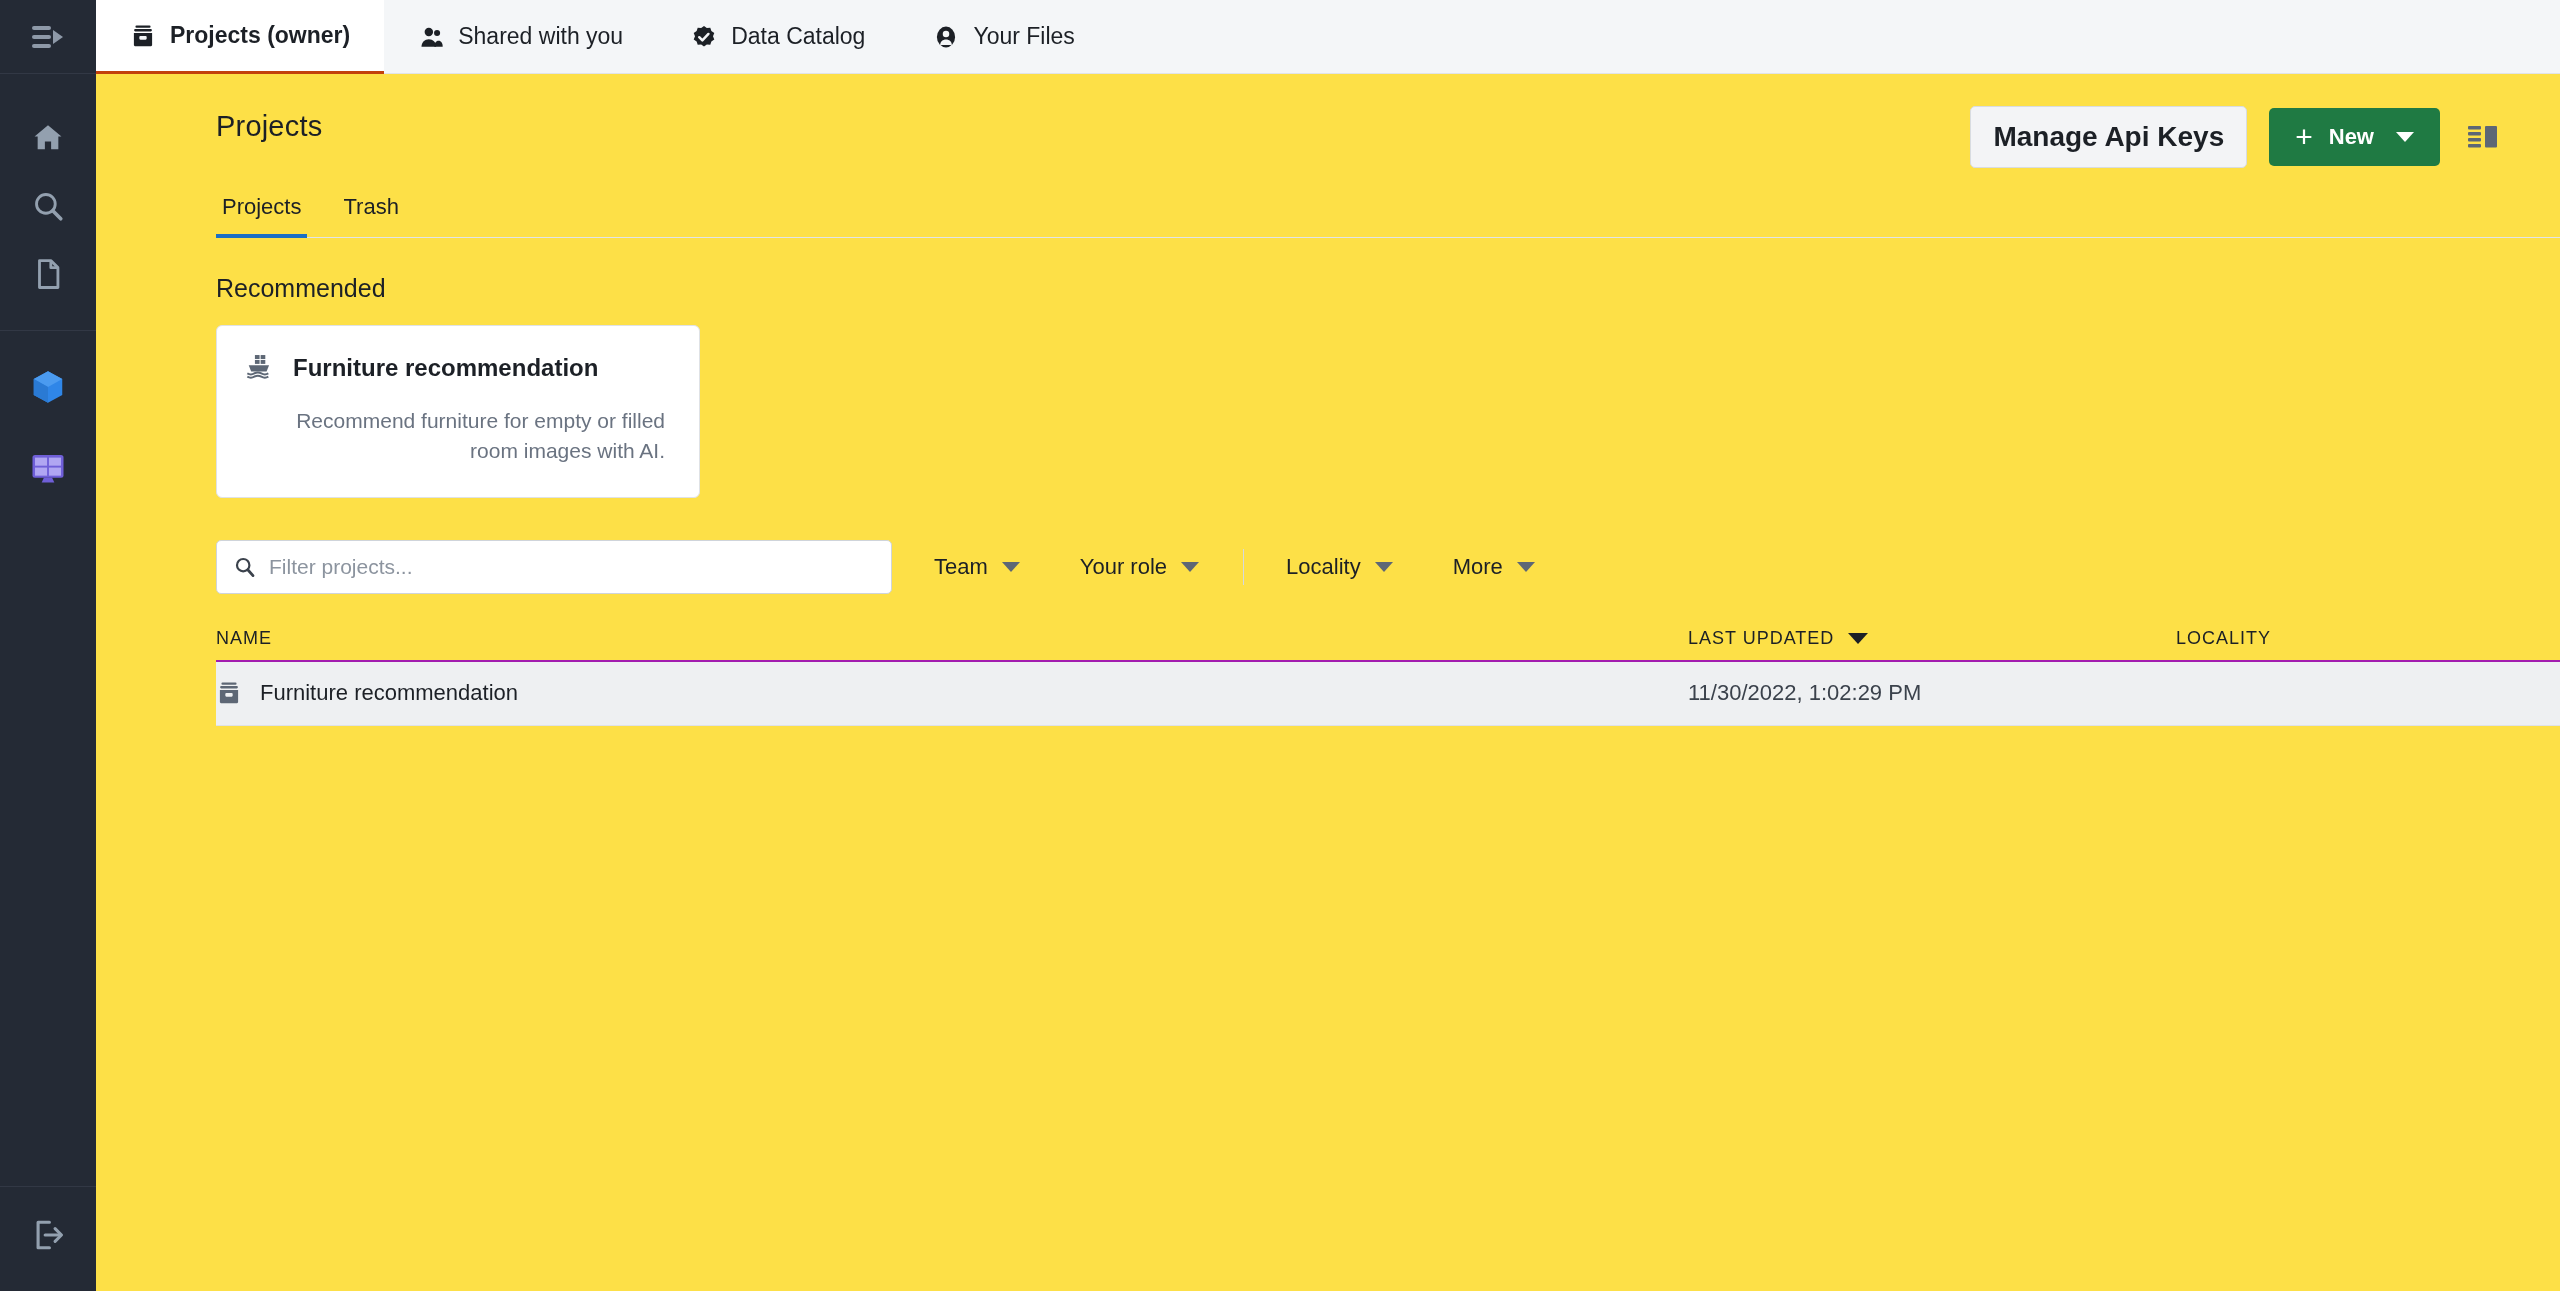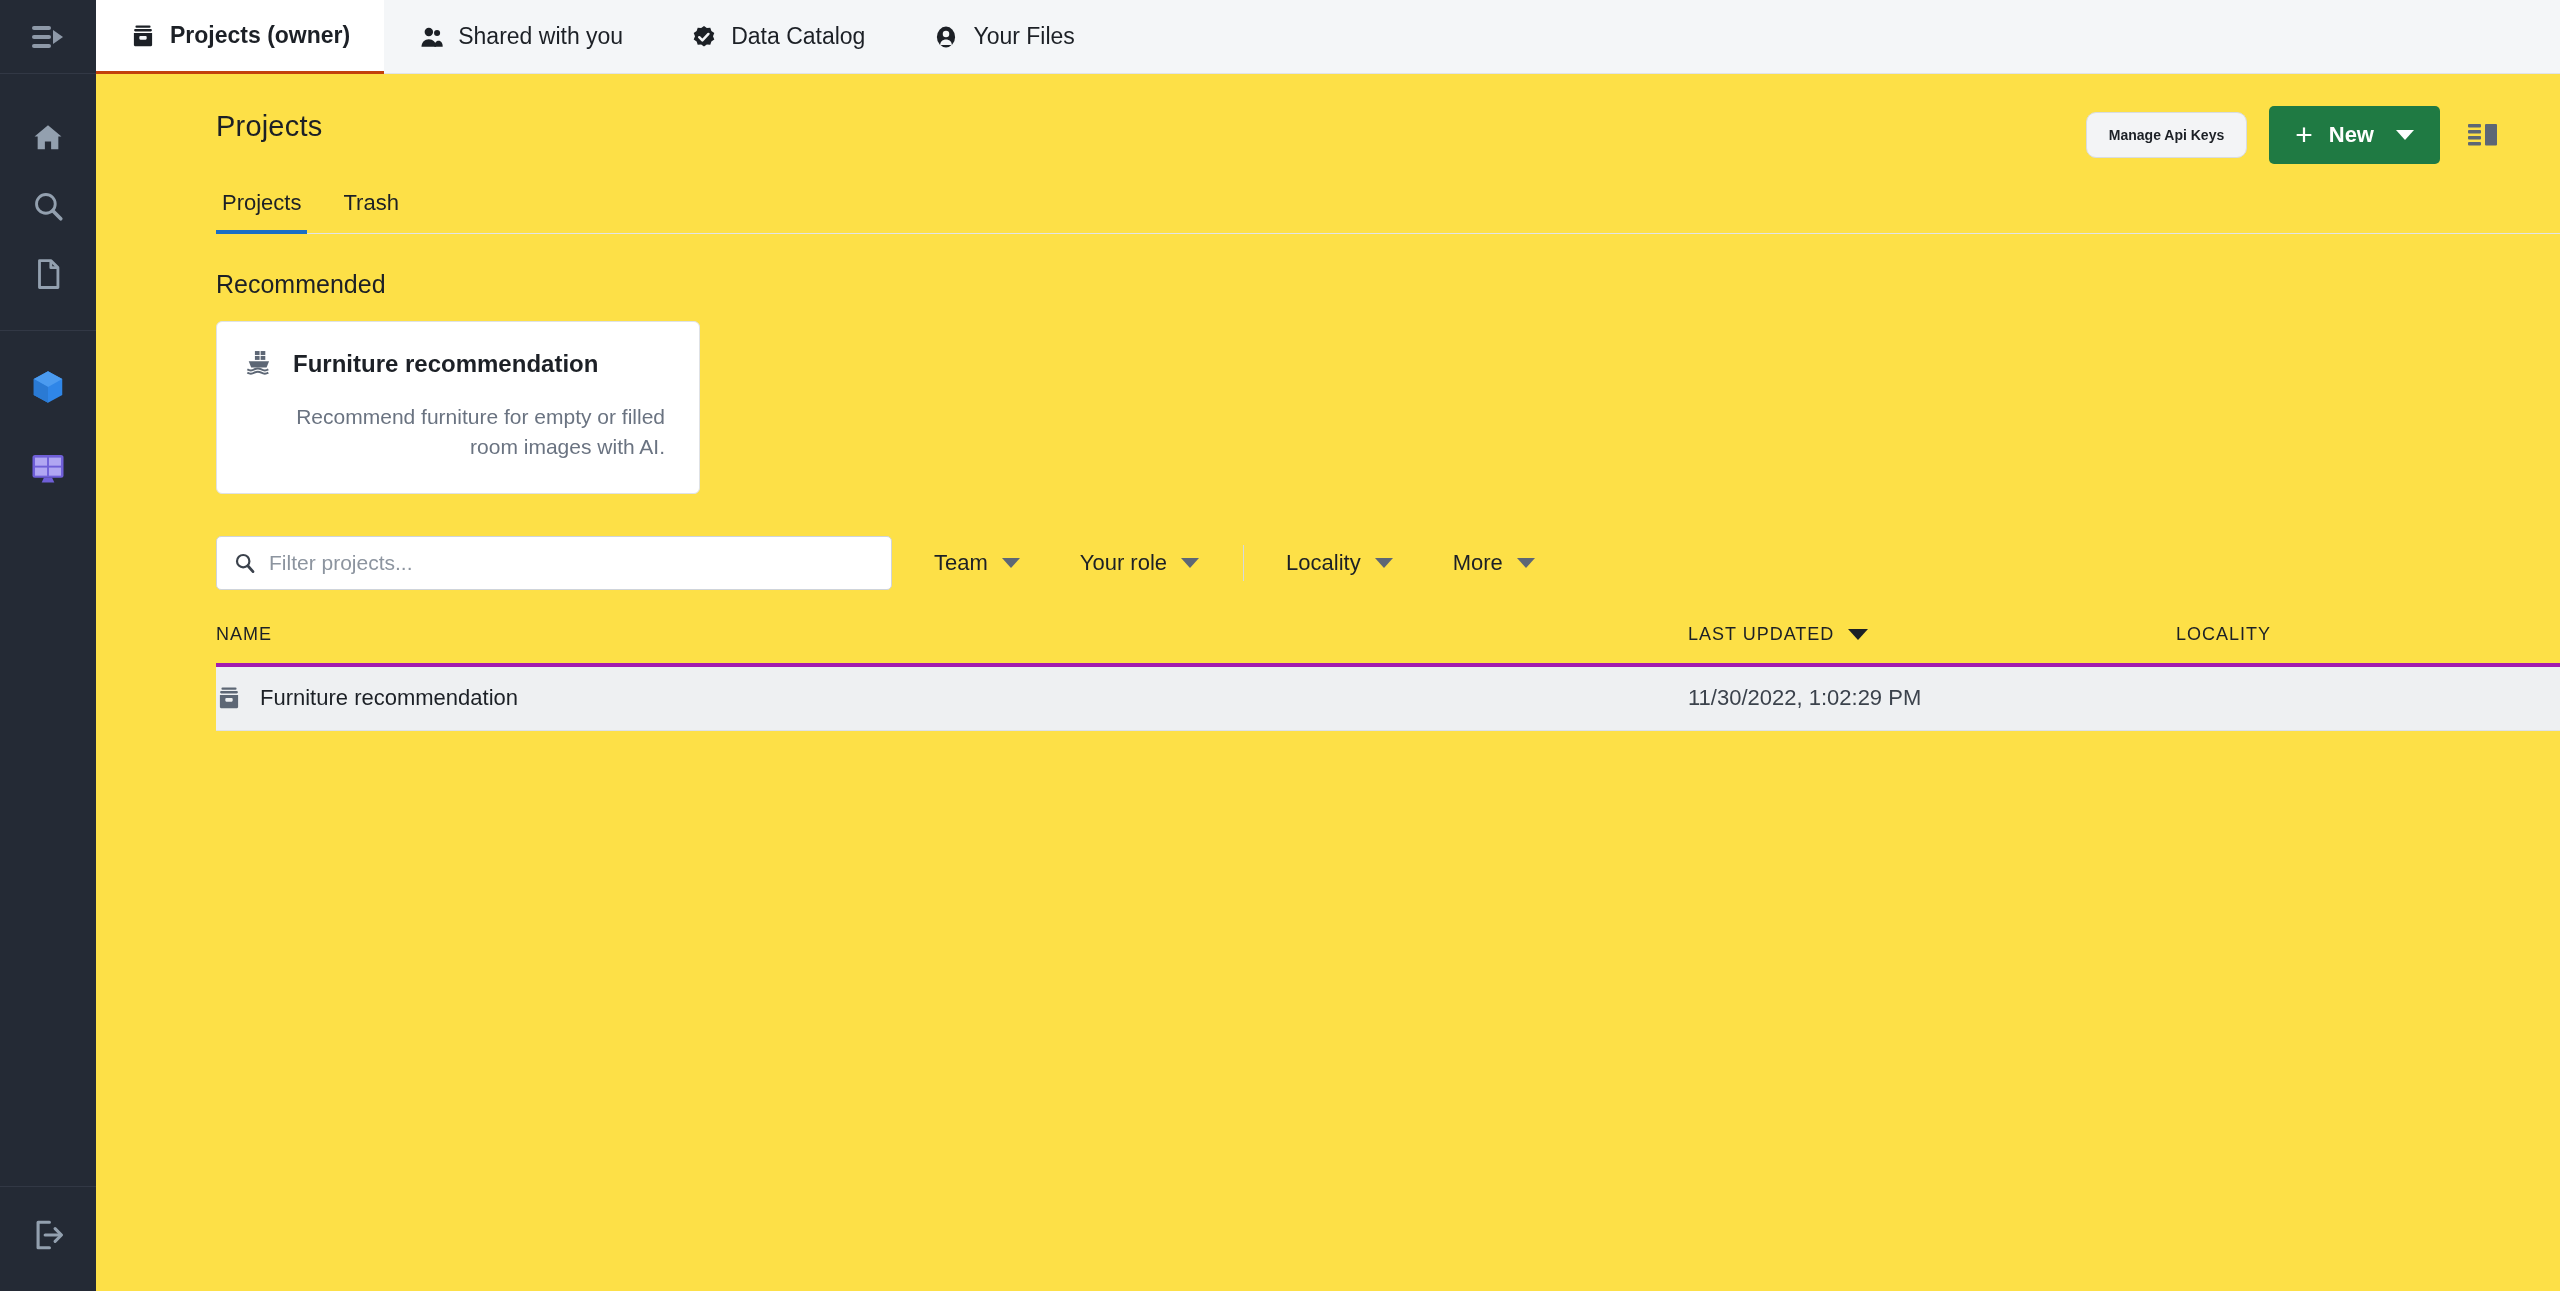--- a/index.html
+++ b/index.html
@@ -126,22 +126,22 @@
   }
   #headactions {
     display: flex;
     align-items: center;
     gap: 22px;
     margin-top: -4px;
   }
   .btn-secondary {
     background: #f3f4f6;
     border: 1px solid #d8dce1;
-    border-radius: 10px;
-    font-size: 14px;
+    border-radius: 5px;
+    font-size: 28px;
     font-weight: 700;
     color: #1c2026;
     padding: 14px 22px;
     cursor: pointer;
     font-family: inherit;
   }
   .btn-primary {
     background: #1f7a43;
     border: none;
     border-radius: 5px;
@@ -263,22 +263,22 @@
     border-left: 9px solid transparent;
     border-right: 9px solid transparent;
     border-top: 10px solid #5d6775;
   }
 
   
   #table { margin-top: 34px; }
   #thead {
     display: flex;
     align-items: center;
-    border-bottom: 4px solid #a21caf;
-    padding-bottom: 18px;
+    border-bottom: 2px solid #a21caf;
+    padding-bottom: 11px;
     margin-right: -56px;
   }
   .th {
     font-size: 18px;
     letter-spacing: 1px;
     color: #1c2026;
     font-weight: 400;
     display: flex;
     align-items: center;
     gap: 14px;

